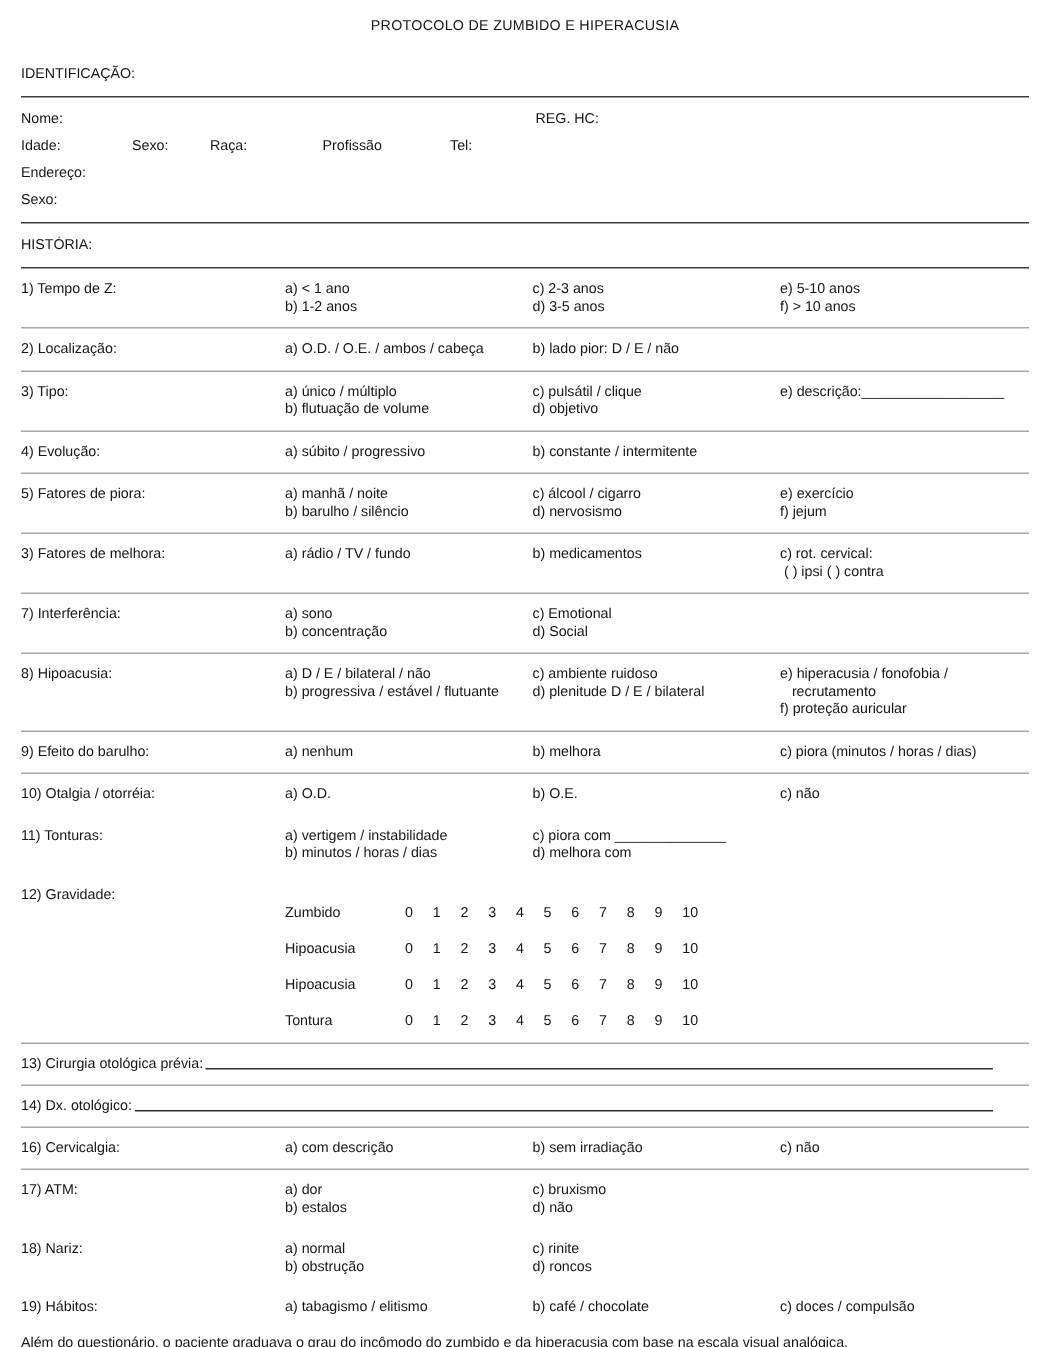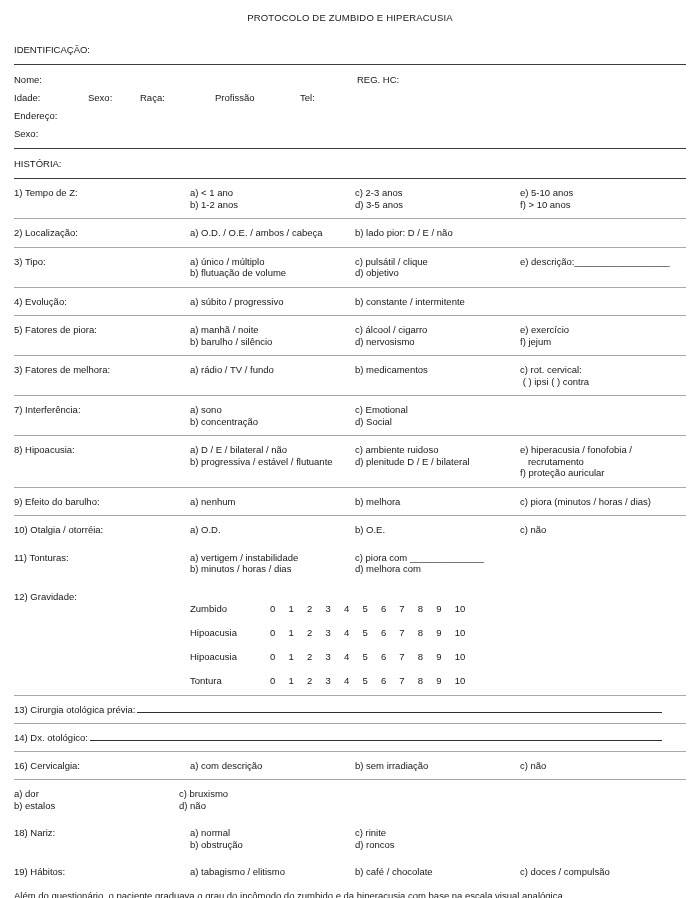--- a/index.html
+++ b/index.html
@@ -203,20 +203,21 @@
 
 
     <div class="item">
       <div class="col lbl">16) Cervicalgia:</div>
       <div class="col c1">a) com descrição</div>
       <div class="col c2">b) sem irradiação</div>
       <div class="col c3">c) não</div>
     </div>
 
     <div class="item nosep">
+      <div class="col lbl">17) ATM:</div>
       <div class="col c1">a) dor
 b) estalos</div>
       <div class="col c2">c) bruxismo
 d) não</div>
       <div class="col c3"></div>
     </div>
 
     <div class="item nosep">
       <div class="col lbl">18) Nariz:</div>
       <div class="col c1">a) normal

